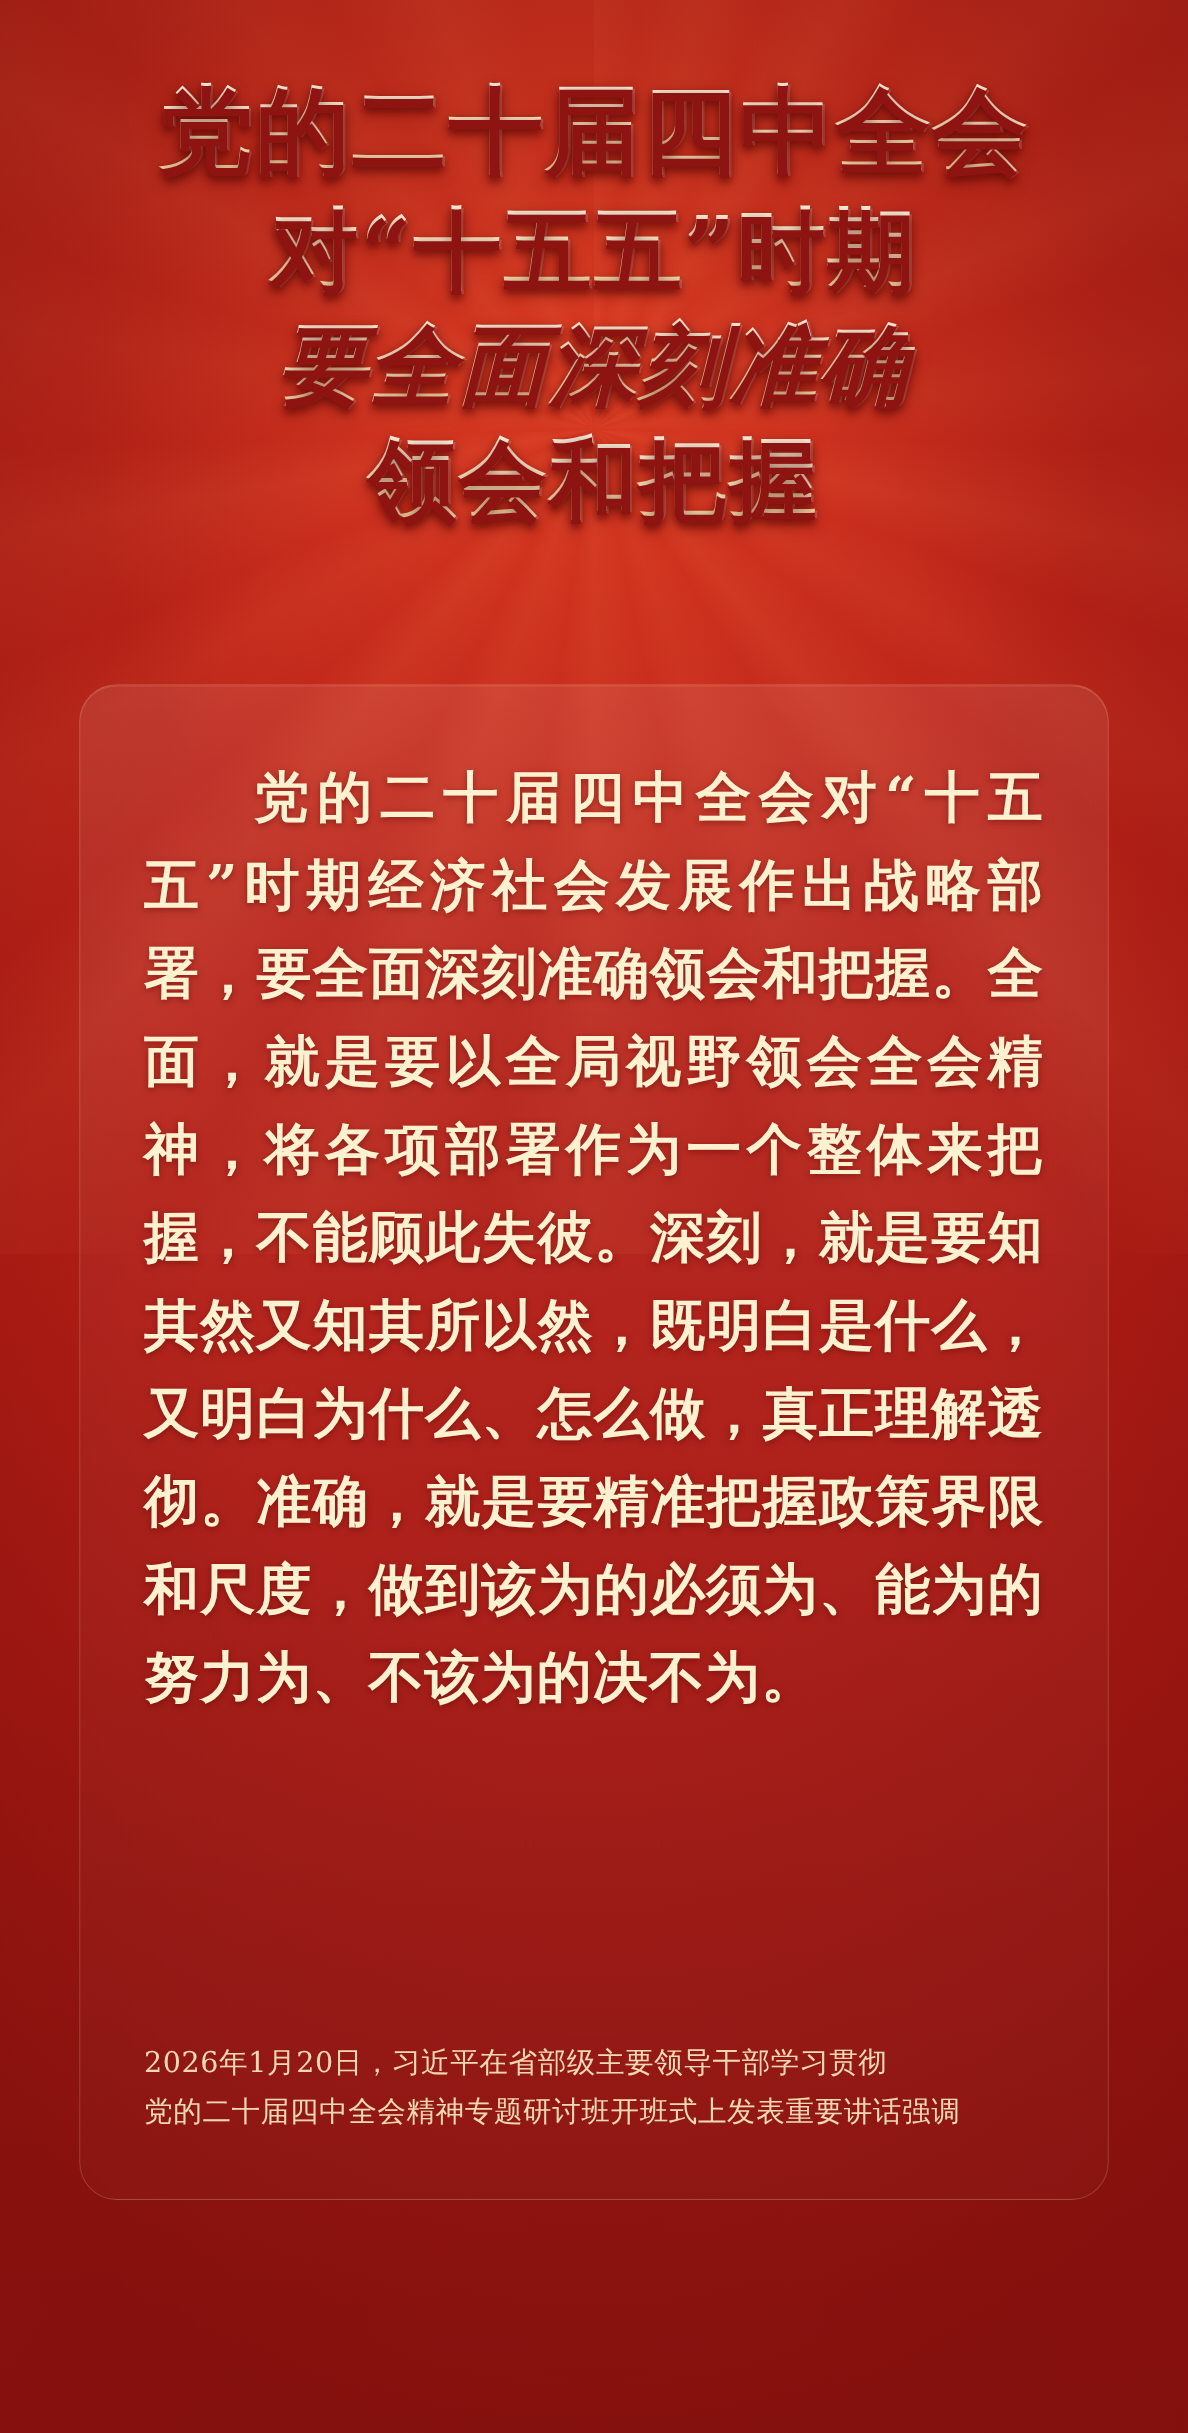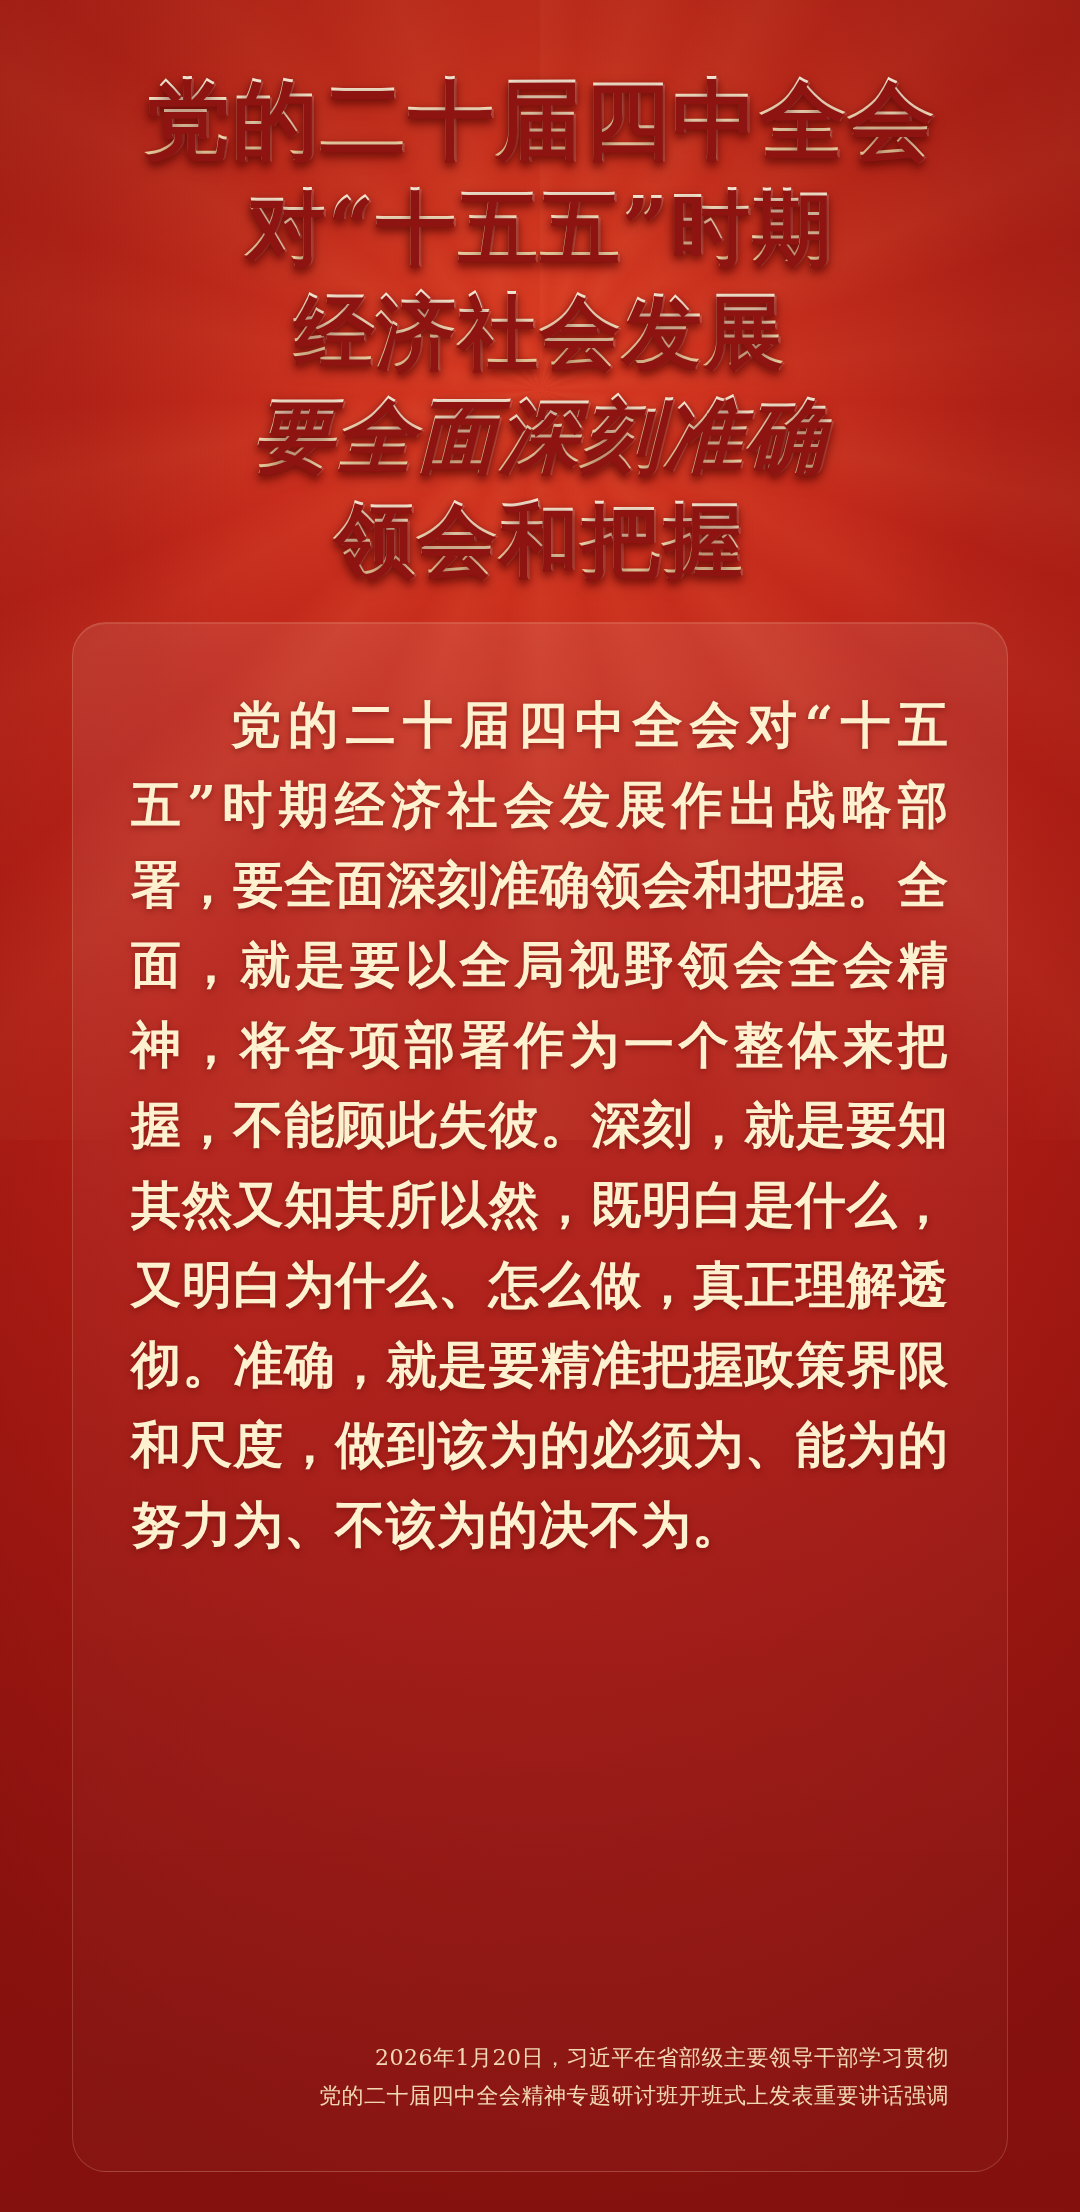--- a/index.html
+++ b/index.html
@@ -97,21 +97,21 @@
   .headline .l4 { font-size: 80px; }
   .headline .l5 { font-size: 80px; font-style: italic; }
   .headline .l6 { font-size: 80px; }
 
   
   .card {
     position: absolute;
     left: 72px;
     top: 622px;
     width: 936px;
-    height: 1550px;
+    height: 1378px;
     box-sizing: border-box;
     border-radius: 34px;
     background: linear-gradient(180deg, rgba(255,255,255,0.085) 0%, rgba(255,255,255,0.035) 45%, rgba(255,255,255,0.02) 100%);
     border: 1px solid rgba(255,220,180,0.18);
     box-shadow: inset 0 1px 0 rgba(255,230,200,0.14);
     padding: 62px 58px 40px 58px;
   }
 
   .quote {
     font-family: "DejaVu Serif", "Liberation Serif", serif;
@@ -123,23 +123,23 @@
     text-indent: 2em;
     letter-spacing: 1px;
     text-shadow: 0 2px 6px rgba(90,8,6,0.5);
   }
 
   .attribution {
     position: absolute;
     left: 58px;
     right: 58px;
     bottom: 56px;
-    text-align: right;
-    font-family: "DejaVu Serif", "Liberation Serif", serif;
-    font-size: 22px;
+    text-align: left;
+    font-family: "DejaVu Serif", "Liberation Serif", serif;
+    font-size: 26px;
     line-height: 1.72;
     color: #f7e3bb;
     letter-spacing: .5px;
     opacity: .95;
   }
 
   
   .footer {
     position: absolute;
     left: 0;
@@ -176,21 +176,20 @@
 </head>
 <body>
 
 <div class="poster">
   <div class="rays"></div>
   <div class="vignette"></div>
 
   <div class="headline">
     <div class="line l1">党的二十届四中全会</div>
     <div class="line l2">对“十五五”时期</div>
-    <div class="line l3">经济社会发展</div>
     <div class="line l5">要全面深刻准确</div>
     <div class="line l6">领会和把握</div>
   </div>
 
   <div class="card">
     <div class="quote">党的二十届四中全会对“十五五”时期经济社会发展作出战略部署，要全面深刻准确领会和把握。全面，就是要以全局视野领会全会精神，将各项部署作为一个整体来把握，不能顾此失彼。深刻，就是要知其然又知其所以然，既明白是什么，又明白为什么、怎么做，真正理解透彻。准确，就是要精准把握政策界限和尺度，做到该为的必须为、能为的努力为、不该为的决不为。</div>
     <div class="attribution">
       <div>2026年1月20日，习近平在省部级主要领导干部学习贯彻</div>
       <div>党的二十届四中全会精神专题研讨班开班式上发表重要讲话强调</div>
     </div>

